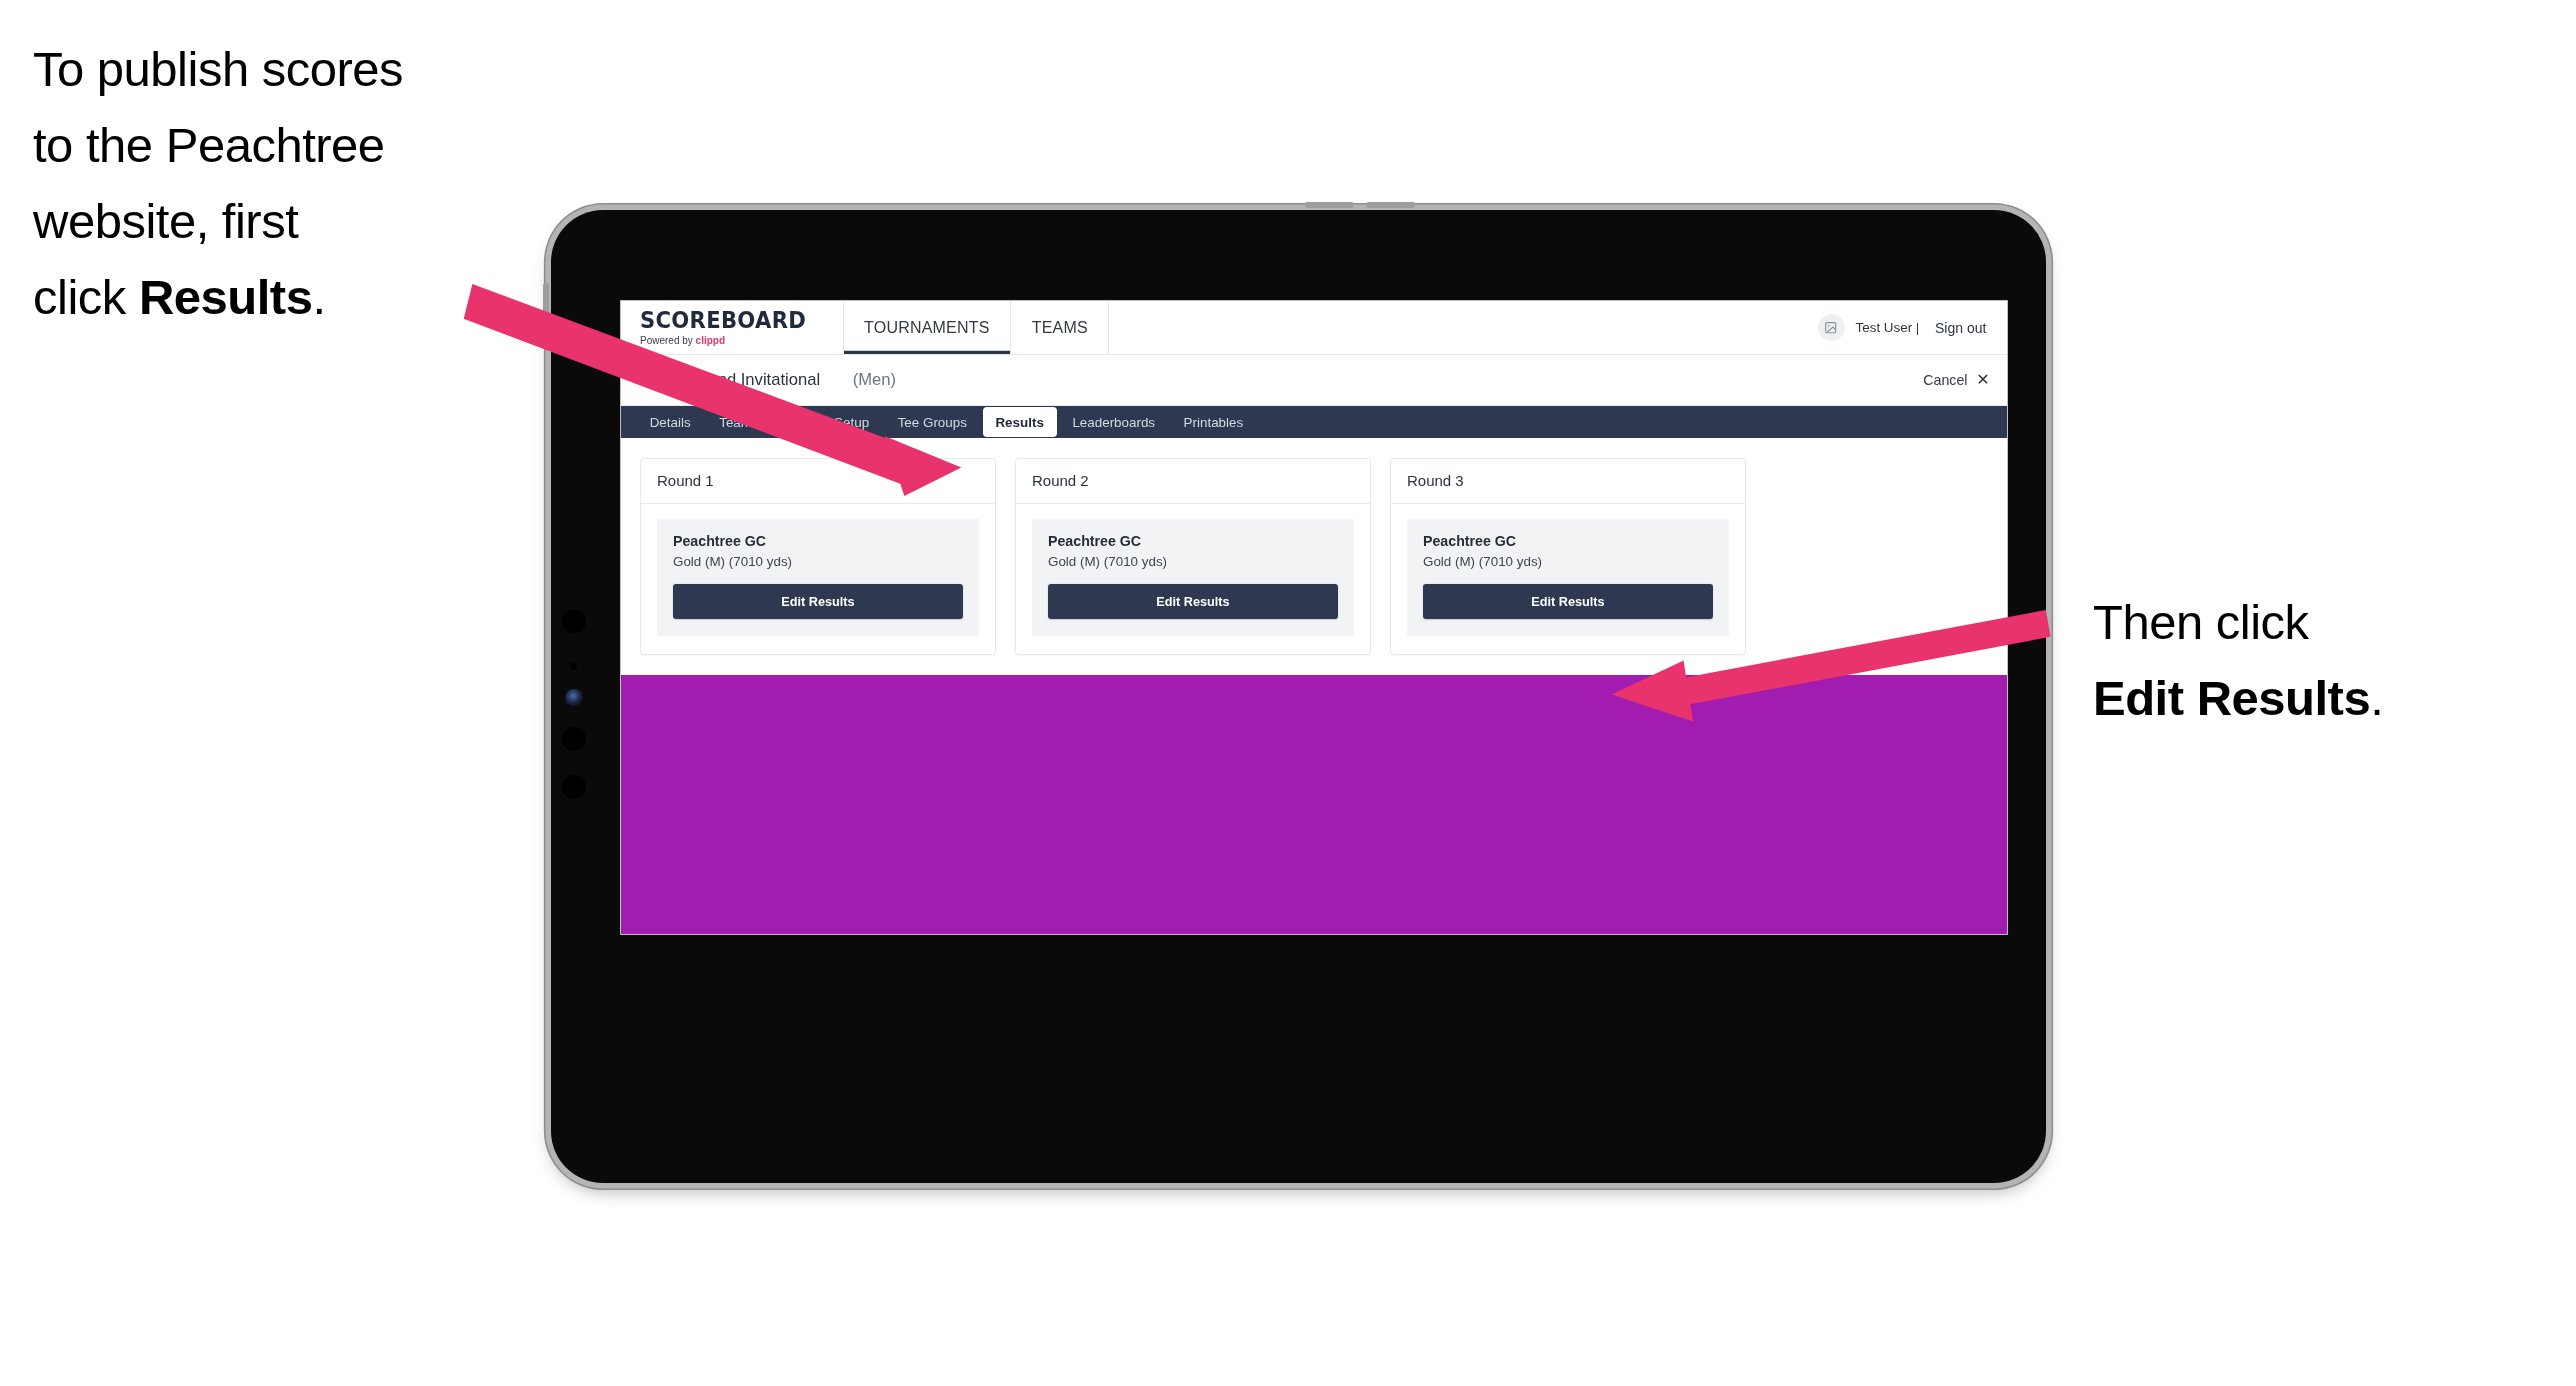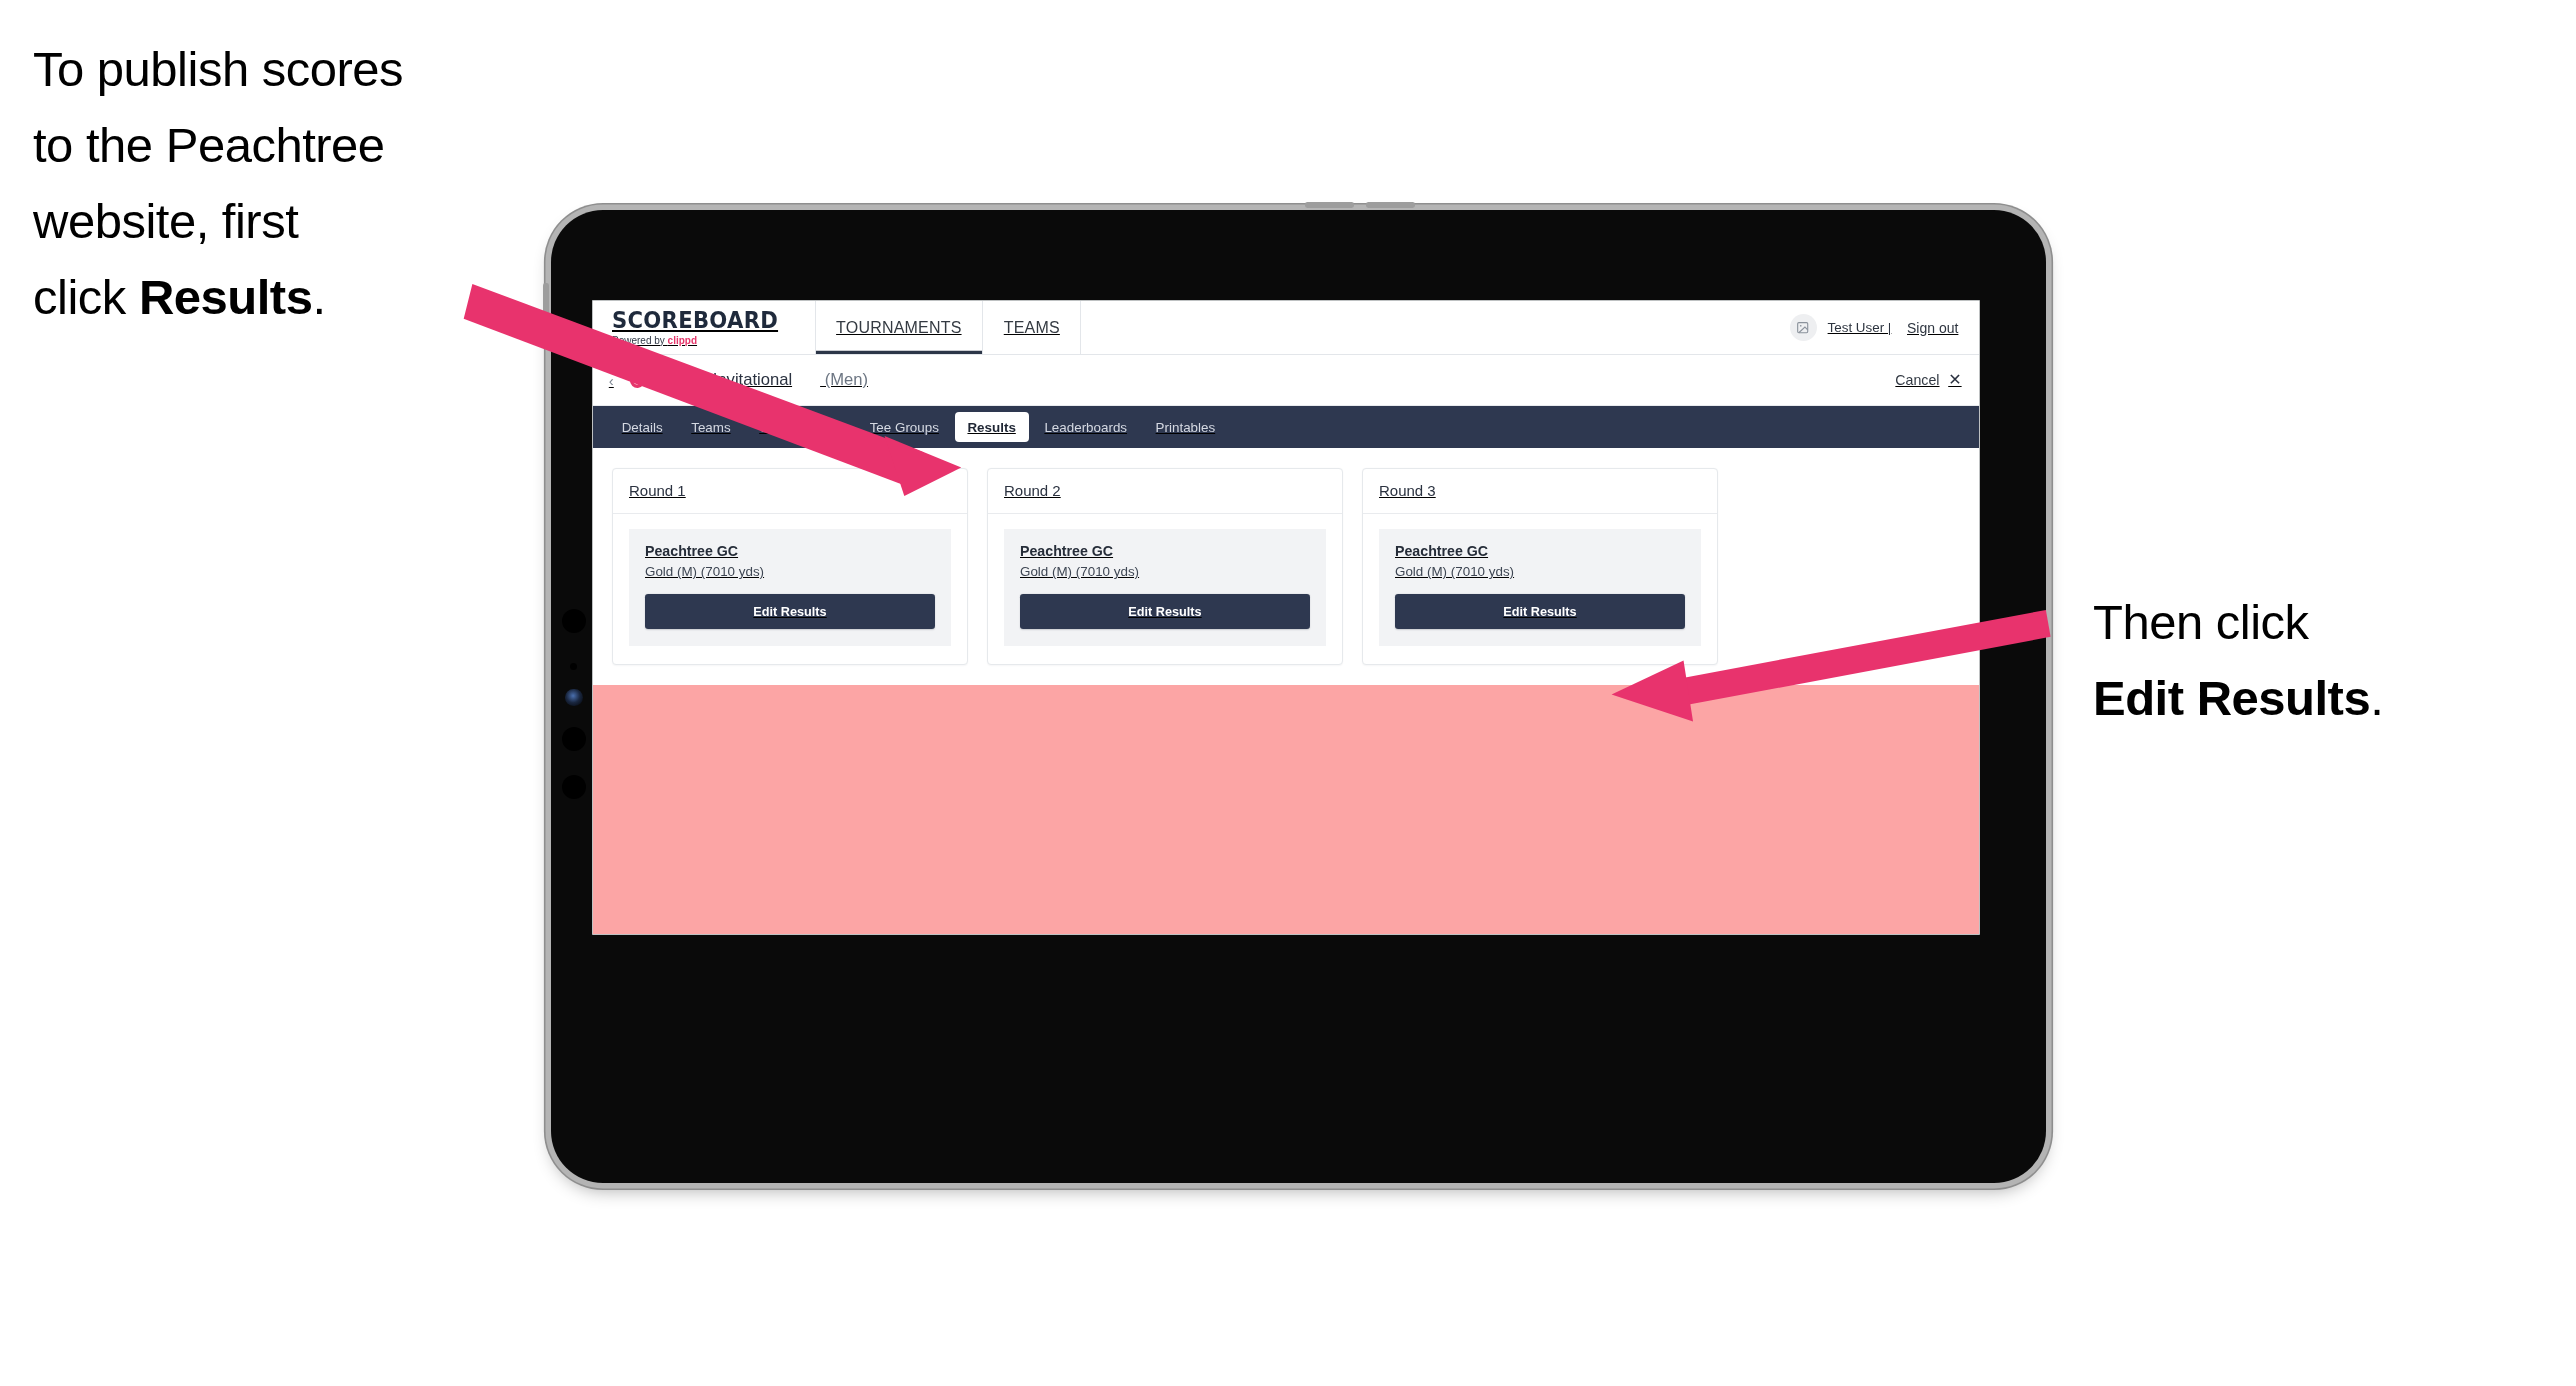--- a/index.html
+++ b/index.html
@@ -94,28 +94,27 @@
     width: 17.4px; height: 17.4px;
     border-radius: 50%;
     background: radial-gradient(circle at 45% 40%, #4a6fae 0%, #1a2740 48%, #000 100%);
   }
   #sensor-dot-3 { left: 11px; top: 517px; width: 24px; height: 24px; }
   #sensor-dot-4 { left: 11px; top: 565px; width: 24px; height: 24px; }
 
   
   #app-screen {
     position: absolute;
-    left: 42px;
+    left: 70px;
     top: 91px;
     width: 1386px;
     height: 633px;
-    background: #fca5a5;
+    background: #a21caf;
     overflow: hidden;
     box-shadow: 0 0 0 0.8px #eceff1;
-    text-decoration: underline;
   }
 
   
   #app-topbar {
     display: flex;
     align-items: stretch;
     height: 53px;
     background: #ffffff;
     border-bottom: 0.8px solid #e3e6ea;
   }
@@ -230,21 +229,21 @@
     gap: 8.7px;
     cursor: pointer;
   }
   #cancel-label { font-size: 14.2px; color: #333a44; }
   #cancel-x { font-size: 16px; color: #2b3240; line-height: 1; }
 
   
   #section-tabbar {
     display: flex;
     align-items: center;
-    height: 42px;
+    height: 32px;
     background: #2e3850;
     padding-left: 16px;
     gap: 3.2px;
   }
   .section-tab {
     font-size: 13.4px;
     color: #d5d9e2;
     padding: 7.1px 12.7px;
     border-radius: 4px;
     cursor: pointer;

